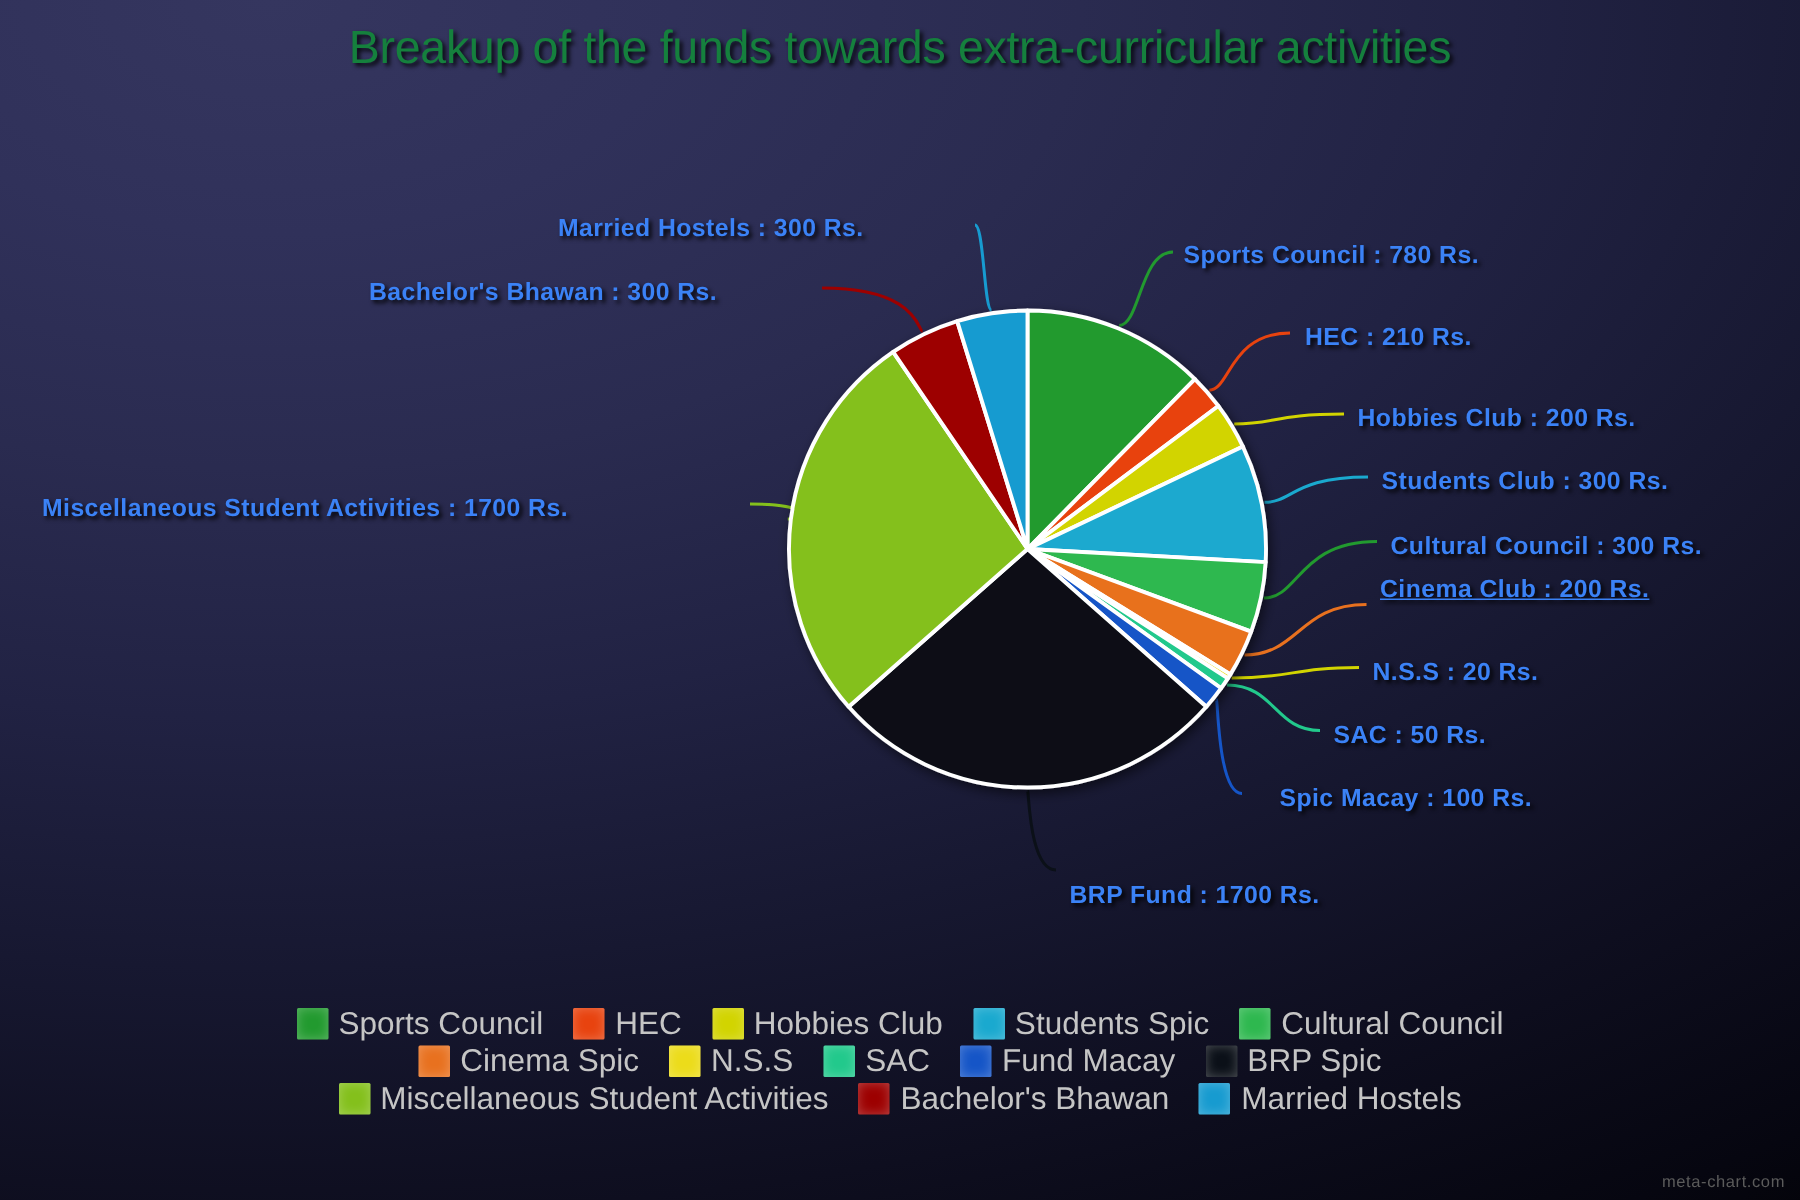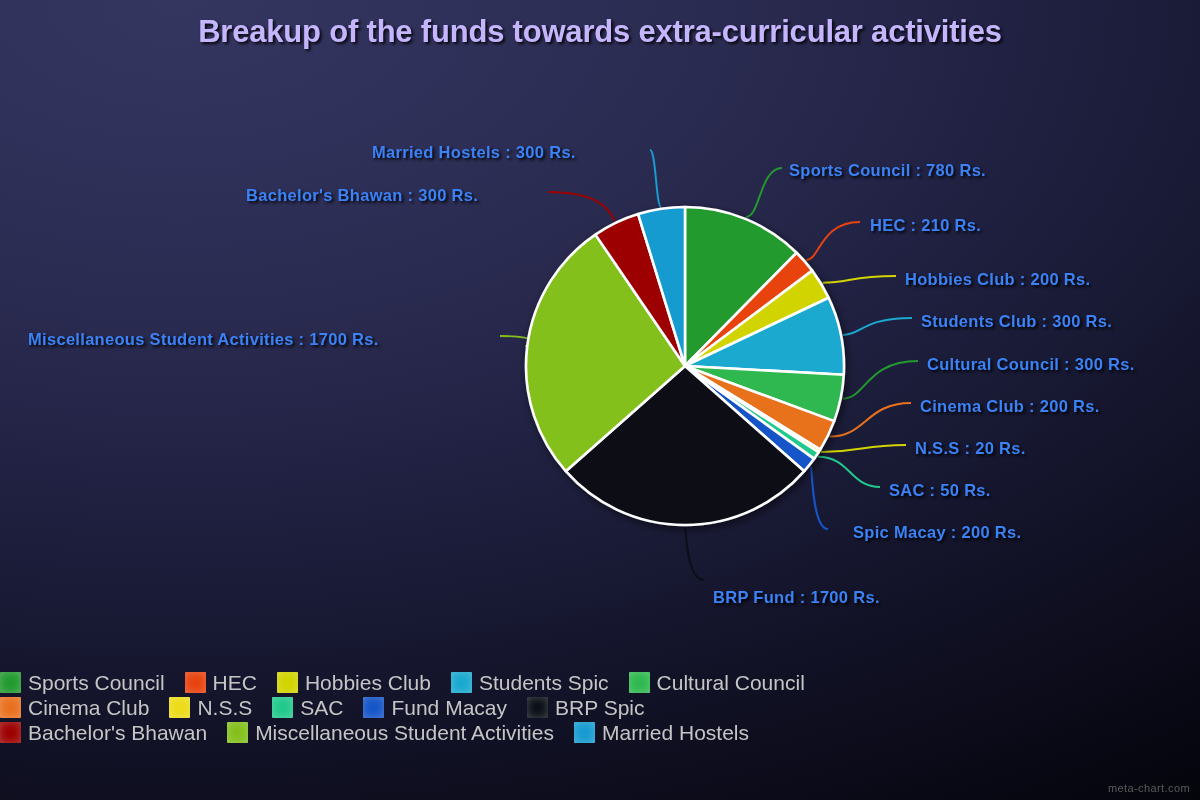--- a/index.html
+++ b/index.html
@@ -41,22 +41,22 @@
   #content { position: absolute; inset: 0; }
 
   
   #title {
     position: absolute;
     top: 14px;
     left: 0;
     width: 1200px;
     text-align: center;
     font-size: 31px;
-    font-weight: bold;
-    color: #c4b5fd;
+    font-weight: normal;
+    color: #15803d;
     letter-spacing: -0.2px;
     text-shadow: 2px 2px 3px rgba(0,0,0,0.85);
   }
 
   
   #pie-wrap {
     position: absolute;
     left: 0; top: 0;
     width: 1200px; height: 800px;
     pointer-events: none;
@@ -77,21 +77,21 @@
   .callout.left  { text-align: right; }
 
   
   #legend {
     position: absolute;
     left: 0;
     top: 672px;
     width: 1200px;
     display: flex;
     flex-direction: column;
-    align-items: flex-start;
+    align-items: center;
     gap: 4px;
   }
   .legend-row {
     display: flex;
     flex-direction: row;
     align-items: center;
     justify-content: center;
     gap: 20px;
   }
   .legend-item {
@@ -176,24 +176,24 @@
 
     <div id="callout-layer">
         <div class="callout left" style="left: 372px; top: 143px;">Married Hostels : 300 Rs.</div>
         <div class="callout left" style="left: 246px; top: 186px;">Bachelor's Bhawan : 300 Rs.</div>
         <div class="callout left" style="left: 28px; top: 330px;">Miscellaneous Student Activities : 1700 Rs.</div>
         <div class="callout right" style="left: 789px; top: 161px;">Sports Council : 780 Rs.</div>
         <div class="callout right" style="left: 870px; top: 216px;">HEC : 210 Rs.</div>
         <div class="callout right" style="left: 905px; top: 270px;">Hobbies Club : 200 Rs.</div>
         <div class="callout right" style="left: 921px; top: 312px;">Students Club : 300 Rs.</div>
         <div class="callout right" style="left: 927px; top: 355px;">Cultural Council : 300 Rs.</div>
-        <div class="callout right" style="left: 920px; top: 397px;">Cinema Club : 200 Rs.</div>
+        <div class="callout right" style="left: 920px; top: 384px; text-decoration: underline;">Cinema Club : 200 Rs.</div>
         <div class="callout right" style="left: 915px; top: 439px;">N.S.S : 20 Rs.</div>
         <div class="callout right" style="left: 889px; top: 481px;">SAC : 50 Rs.</div>
-        <div class="callout right" style="left: 853px; top: 523px;">Spic Macay : 200 Rs.</div>
+        <div class="callout right" style="left: 853px; top: 523px;">Spic Macay : 100 Rs.</div>
         <div class="callout right" style="left: 713px; top: 588px;">BRP Fund : 1700 Rs.</div>
       </div>
 
     <div id="legend">
         <div class="legend-row">
           <div class="legend-item">
             <span class="swatch" style="background: rgb(34, 154, 47);"></span>
             <span class="legend-label">Sports Council</span>
           </div>
           <div class="legend-item">
@@ -209,49 +209,49 @@
             <span class="legend-label">Students Spic</span>
           </div>
           <div class="legend-item">
             <span class="swatch" style="background: rgb(46, 184, 79);"></span>
             <span class="legend-label">Cultural Council</span>
           </div>
         </div>
         <div class="legend-row">
           <div class="legend-item">
             <span class="swatch" style="background: rgb(232, 113, 31);"></span>
-            <span class="legend-label">Cinema Club</span>
+            <span class="legend-label">Cinema Spic</span>
           </div>
           <div class="legend-item">
             <span class="swatch" style="background: rgb(236, 220, 26);"></span>
             <span class="legend-label">N.S.S</span>
           </div>
           <div class="legend-item">
             <span class="swatch" style="background: rgb(34, 201, 140);"></span>
             <span class="legend-label">SAC</span>
           </div>
           <div class="legend-item">
             <span class="swatch" style="background: rgb(21, 85, 199);"></span>
             <span class="legend-label">Fund Macay</span>
           </div>
           <div class="legend-item">
             <span class="swatch" style="background: rgb(11, 16, 24);"></span>
             <span class="legend-label">BRP Spic</span>
           </div>
         </div>
         <div class="legend-row">
           <div class="legend-item">
+            <span class="swatch" style="background: rgb(132, 192, 28);"></span>
+            <span class="legend-label">Miscellaneous Student Activities</span>
+          </div>
+          <div class="legend-item">
             <span class="swatch" style="background: rgb(157, 0, 0);"></span>
             <span class="legend-label">Bachelor's Bhawan</span>
           </div>
           <div class="legend-item">
-            <span class="swatch" style="background: rgb(132, 192, 28);"></span>
-            <span class="legend-label">Miscellaneous Student Activities</span>
-          </div>
-          <div class="legend-item">
             <span class="swatch" style="background: rgb(23, 155, 208);"></span>
             <span class="legend-label">Married Hostels</span>
           </div>
         </div>
       </div>
 
     <div id="watermark">meta-chart.com</div>
 
   </div>
 </div>

